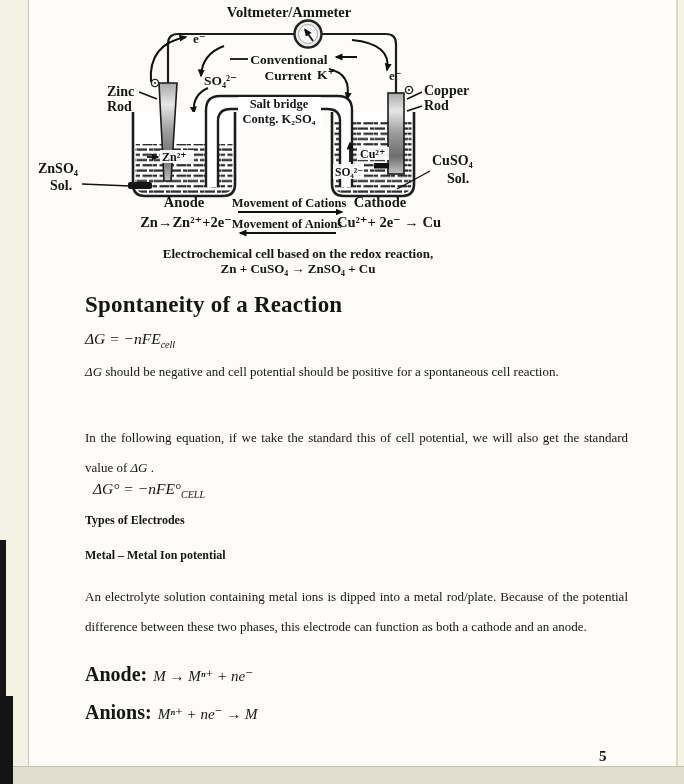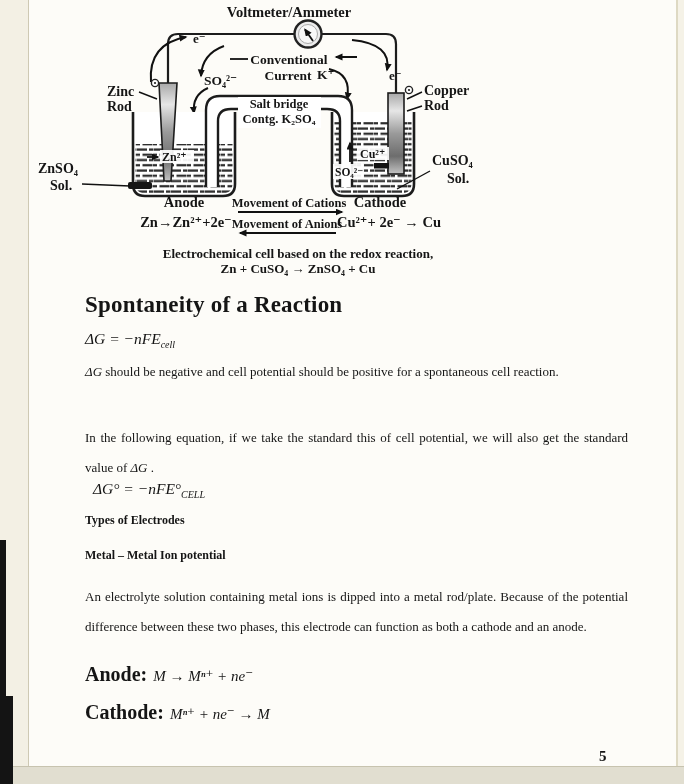--- a/index.html
+++ b/index.html
@@ -156,18 +156,18 @@
 <div class="abs eq" style="left:93px;top:480px;font-family:Liberation Serif, serif;"><span>ΔG° = −nFE°</span><sub>CELL</sub></div>
 
 <div class="abs h2" style="left:85px;top:513px;">Types of Electrodes</div>
 
 <div class="abs h2" style="left:85px;top:548px;">Metal – Metal Ion potential</div>
 
 <div class="abs para" style="left:85px;top:582px;">An electrolyte solution containing metal ions is dipped into a metal rod/plate. Because of the potential difference between these two phases, this electrode can function as both a cathode and an anode.</div>
 
 <div class="abs eq-line" style="left:85px;top:663px;"><span class="lbl">Anode:</span><span class="frm">M → Mⁿ⁺ + ne⁻</span></div>
 
-<div class="abs eq-line" style="left:85px;top:701px;"><span class="lbl">Cathode:</span><span class="frm">Mⁿ⁺ + ne⁻ → M</span></div>
+<div class="abs eq-line" style="left:85px;top:701px;"><span class="lbl">Anions:</span><span class="frm">Mⁿ⁺ + ne⁻ → M</span></div>
 
 <div class="abs pgnum" style="left:599px;top:748px;">5</div>
 
 <div class="black-strip-1"></div>
 <div class="black-strip-2"></div>
 
 </body></html>

